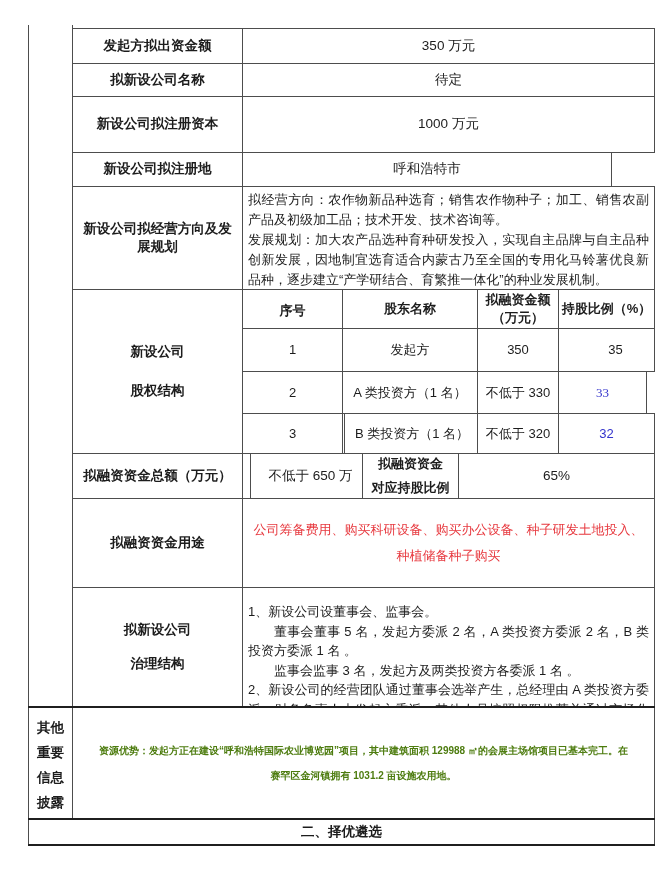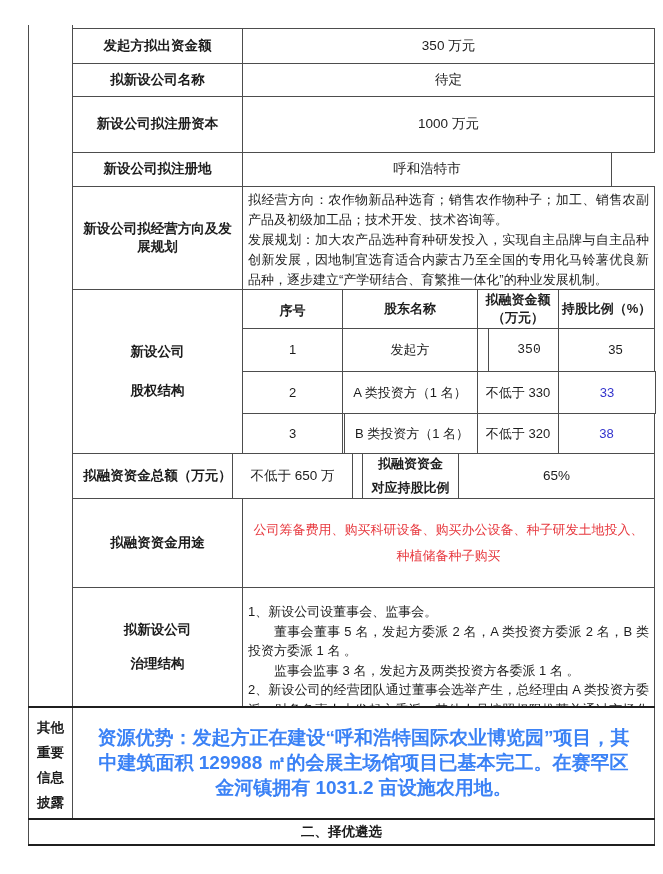--- a/index.html
+++ b/index.html
@@ -41,21 +41,21 @@
   .txtcell p{margin:0;}
   .gov{line-height:19.5px;padding-top:14px;}
   .gov p.indent{text-indent:2em;}
   .stack{flex-direction:column;gap:20px;}
   .stack2{flex-direction:column;gap:16px;}
   .eqhead{font-weight:bold;font-size:13px;padding:0 2px;}
   .eqcell{font-size:13px;padding:0 2px;}
   .blue{color:#3333cc;}
   .red{color:#e7383e;font-size:13px;line-height:26px;padding:0 6px;}
   .redbold{
-    color:#3b82f6;font-weight:bold;font-size:19px;line-height:25px;padding:0 24px;
+    color:#4d7c0f;font-weight:bold;font-size:10px;line-height:25px;padding:0 24px;
     align-items:center;
   }
   .sublbl{flex-direction:column;gap:4px;font-weight:bold;font-size:13px;line-height:20px;}
   .vlabel{
     flex-direction:column;
     justify-content:flex-start;
     padding-top:8px;
     font-weight:bold;
     line-height:25px;
   }
@@ -95,35 +95,35 @@
     <div>新设公司</div>
     <div>股权结构</div>
   </div>
   <div class="cell eqhead" style="left:242px;top:289px;width:101px;height:44px;">序号</div>
   <div class="cell eqhead" style="left:342px;top:289px;width:136px;height:40px;">股东名称</div>
   <div class="cell eqhead" style="left:477px;top:289px;width:82px;height:40px;">拟融资金额（万元）</div>
   <div class="cell eqhead" style="left:558px;top:289px;width:97px;height:40px;">持股比例（%）</div>
 
   <div class="cell eqcell" style="left:242px;top:328px;width:101px;height:44px;">1</div>
   <div class="cell eqcell" style="left:342px;top:328px;width:136px;height:44px;">发起方</div>
-  <div class="cell eqcell" style="left:488px;top:328px;width:82px;height:44px;font-family:Liberation Mono, monospace;">350</div>
+  <div class="cell eqcell" style="left:477px;top:328px;width:82px;height:44px;">350</div>
   <div class="cell eqcell" style="left:558px;top:328px;width:97px;height:44px;padding-left:20px;">35</div>
 
   <div class="cell eqcell" style="left:242px;top:371px;width:101px;height:43px;">2</div>
   <div class="cell eqcell" style="left:342px;top:371px;width:136px;height:43px;">A 类投资方（1 名）</div>
   <div class="cell eqcell" style="left:477px;top:371px;width:82px;height:43px;">不低于 330</div>
-  <div class="cell eqcell blue" style="left:558px;top:371px;width:98px;height:43px;">33</div>
+  <div class="cell eqcell blue" style="left:558px;top:371px;width:89px;height:43px;font-family:Liberation Serif, serif;">33</div>
 
   <div class="cell eqcell" style="left:242px;top:413px;width:101px;height:41px;">3</div>
   <div class="cell eqcell" style="left:344px;top:413px;width:136px;height:41px;">B 类投资方（1 名）</div>
   <div class="cell eqcell" style="left:477px;top:413px;width:82px;height:41px;">不低于 320</div>
-  <div class="cell eqcell blue" style="left:558px;top:413px;width:97px;height:41px;">38</div>
+  <div class="cell eqcell blue" style="left:558px;top:413px;width:97px;height:41px;">32</div>
 
   <div class="cell lbl" style="left:72px;top:453px;width:171px;height:46px;">拟融资资金总额（万元）</div>
-  <div class="cell" style="left:232px;top:453px;width:121px;height:46px;">不低于 650 万</div>
+  <div class="cell" style="left:250px;top:453px;width:121px;height:46px;">不低于 650 万</div>
   <div class="cell sublbl" style="left:362px;top:453px;width:97px;height:46px;">
     <div>拟融资资金</div>
     <div>对应持股比例</div>
   </div>
   <div class="cell" style="left:458px;top:453px;width:197px;height:46px;">65%</div>
 
   <div class="cell lbl" style="left:72px;top:498px;width:171px;height:90px;">拟融资资金用途</div>
   <div class="cell red" style="left:242px;top:498px;width:413px;height:90px;">公司筹备费用、购买科研设备、购买办公设备、种子研发土地投入、种植储备种子购买</div>
 
   <div class="cell lbl stack2" style="left:72px;top:587px;width:171px;height:120px;">

